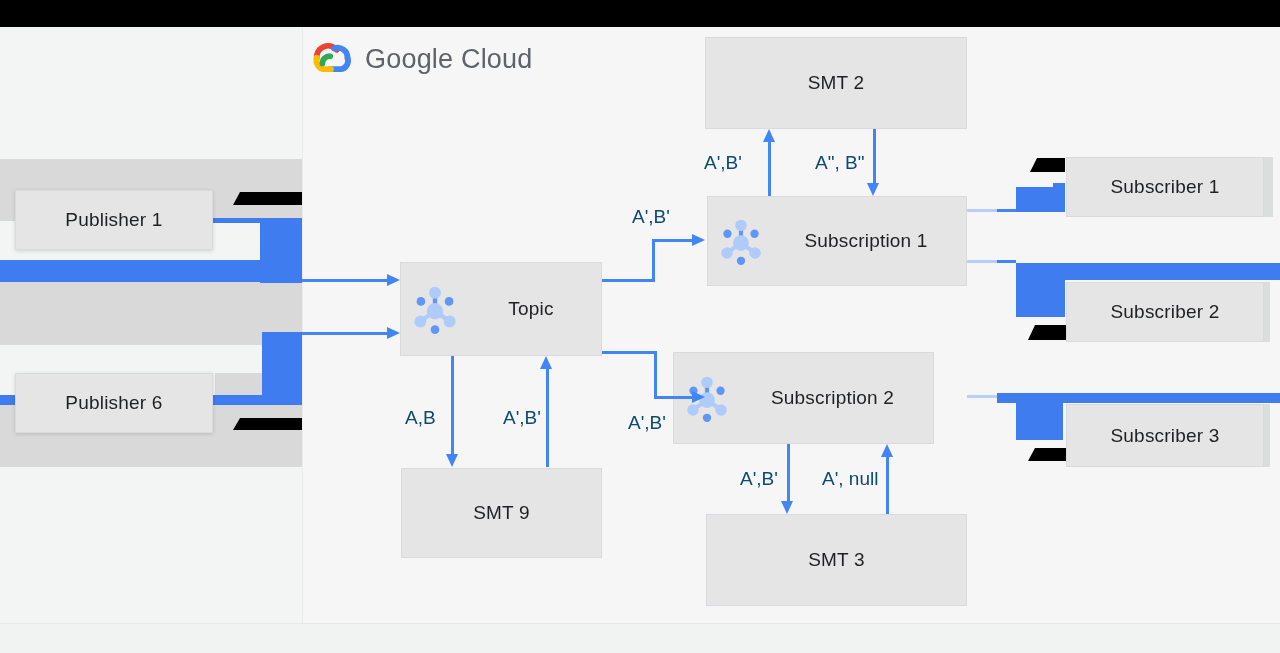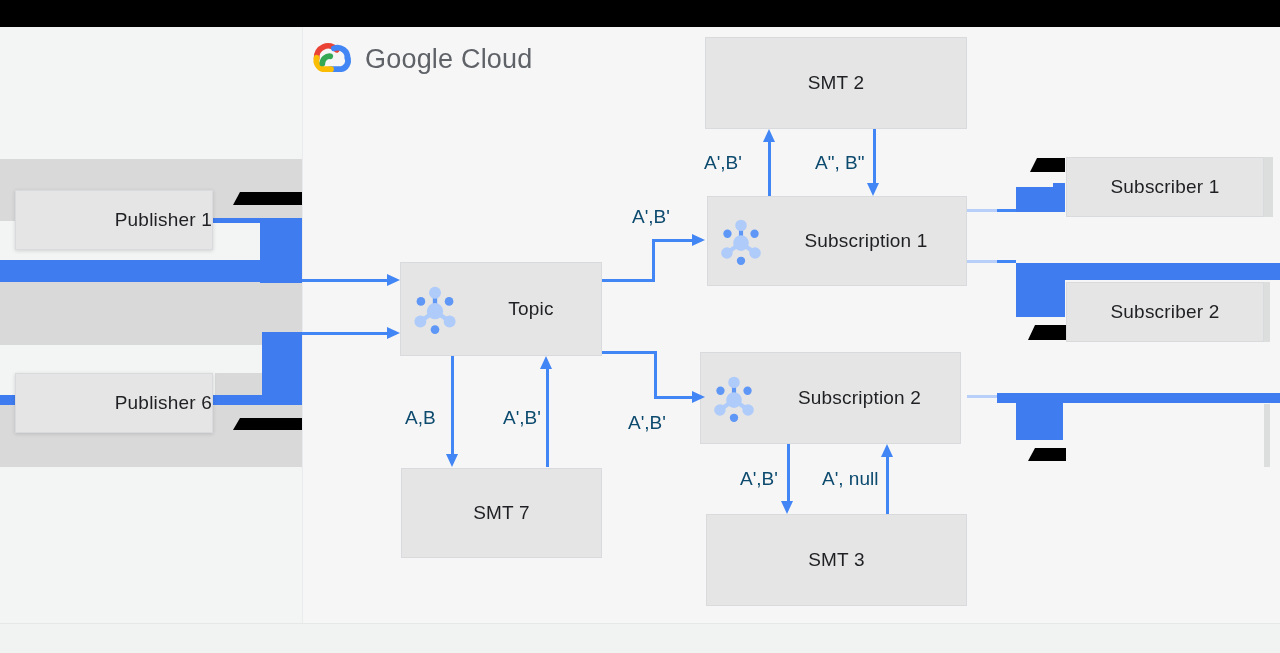--- a/index.html
+++ b/index.html
@@ -16,21 +16,21 @@
   .band{background:var(--gray_band,#d9d9d9);z-index:2;}
   .blue-shape{background:var(--shape_blue,#3e7cf0);z-index:3;}
   .lblue-shape{background:var(--light_blue,#b7cff9);z-index:3;}
   .black-shape{background:var(--black,#000);z-index:4;}
   .slant{clip-path:polygon(7px 0,100% 0,100% 100%,0 100%);}
   .gray-strip{background:#dcdddd;z-index:2;}
   
   .node{background:#e5e5e5;border:1px solid var(--box_border,#d8dadd);box-sizing:border-box;
         display:flex;align-items:center;justify-content:center;z-index:5;
         font-size:19px;color:var(--text,#1f2023);letter-spacing:.2px;}
-  .node.shadow{box-shadow:0 1px 4px rgba(0,0,0,.14);justify-content:flex-end;}
+  .node.shadow{box-shadow:0 1px 4px rgba(0,0,0,.14);}
   .node .ic{flex:0 0 auto;display:flex;align-items:center;}
   .node .mid{flex:1;text-align:center;}
   .iconbox{justify-content:center;padding-left:8px;}
   
   .line{background:var(--blue,#4285f4);z-index:5;}
   .head{width:0;height:0;border-style:solid;z-index:5;}
   .head.r{border-width:6.5px 0 6.5px 13px;border-color:transparent transparent transparent var(--blue,#4285f4);}
   .head.u{border-width:0 6.5px 13px 6.5px;border-color:transparent transparent var(--blue,#4285f4) transparent;}
   .head.d{border-width:13px 6.5px 0 6.5px;border-color:var(--blue,#4285f4) transparent transparent transparent;}
   .elbl{z-index:6;font-size:19px;color:#0c4a6e;white-space:nowrap;}
@@ -114,21 +114,21 @@
         <circle cx="24" cy="26" r="7.5" fill="#aecbfa"></circle>
         <circle cx="11" cy="17" r="4" fill="#5e97f6"></circle>
         <circle cx="37" cy="17" r="4" fill="#5e97f6"></circle>
         <circle cx="24" cy="43" r="4" fill="#5e97f6"></circle>
       </svg>
     </span>
     <span class="mid">Topic</span>
   </div>
 
   <div class="abs node" style="left:401px;top:468px;width:201px;height:90px;">
-    <span>SMT 7</span>
+    <span>SMT 9</span>
   </div>
   <div class="abs node" style="left:705px;top:37px;width:262px;height:92px;">
     <span>SMT 2</span>
   </div>
   <div class="abs node" style="left:706px;top:514px;width:261px;height:92px;">
     <span>SMT 3</span>
   </div>
 
   <div class="abs node iconbox" style="left:707px;top:196px;width:260px;height:90px;">
     <span class="ic">
@@ -140,21 +140,21 @@
         <circle cx="10.5" cy="35.5" r="5.5" fill="#aecbfa"></circle>
         <circle cx="37.5" cy="35.5" r="5.5" fill="#aecbfa"></circle>
         <circle cx="24" cy="26" r="7.5" fill="#aecbfa"></circle>
         <circle cx="11" cy="17" r="4" fill="#5e97f6"></circle>
         <circle cx="37" cy="17" r="4" fill="#5e97f6"></circle>
         <circle cx="24" cy="43" r="4" fill="#5e97f6"></circle>
       </svg>
     </span>
     <span class="mid">Subscription 1</span>
   </div>
-  <div class="abs node iconbox" style="left:700px;top:352px;width:261px;height:92px;">
+  <div class="abs node iconbox" style="left:673px;top:352px;width:261px;height:92px;">
     <span class="ic">
       <svg width="50" height="50" viewBox="0 0 48 48">
         <line x1="24" y1="26" x2="24" y2="10" stroke="#5e97f6" stroke-width="4"></line>
         <line x1="24" y1="26" x2="11" y2="35" stroke="#aecbfa" stroke-width="4"></line>
         <line x1="24" y1="26" x2="37" y2="35" stroke="#aecbfa" stroke-width="4"></line>
         <circle cx="24" cy="9" r="5.5" fill="#aecbfa"></circle>
         <circle cx="10.5" cy="35.5" r="5.5" fill="#aecbfa"></circle>
         <circle cx="37.5" cy="35.5" r="5.5" fill="#aecbfa"></circle>
         <circle cx="24" cy="26" r="7.5" fill="#aecbfa"></circle>
         <circle cx="11" cy="17" r="4" fill="#5e97f6"></circle>
@@ -164,20 +164,23 @@
     </span>
     <span class="mid">Subscription 2</span>
   </div>
 
   <div class="abs node" style="left:1066px;top:157px;width:198px;height:60px;">
     <span>Subscriber 1</span>
   </div>
   <div class="abs node" style="left:1066px;top:282px;width:198px;height:60px;">
     <span>Subscriber 2</span>
   </div>
+  <div class="abs node" style="left:1066px;top:404px;width:198px;height:63px;">
+    <span>Subscriber 3</span>
+  </div>
 
   <div class="abs line" style="left:302px;top:279px;width:86px;height:3px;"></div>
   <div class="abs head r" style="left:387px;top:274px;"></div>
   <div class="abs line" style="left:302px;top:332px;width:86px;height:3px;"></div>
   <div class="abs head r" style="left:387px;top:327px;"></div>
 
   <div class="abs line" style="left:602px;top:279px;width:53px;height:3px;"></div>
   <div class="abs line" style="left:652px;top:241px;width:3px;height:41px;"></div>
   <div class="abs line" style="left:652px;top:239px;width:40px;height:3px;"></div>
   <div class="abs head r" style="left:692px;top:234px;"></div>

